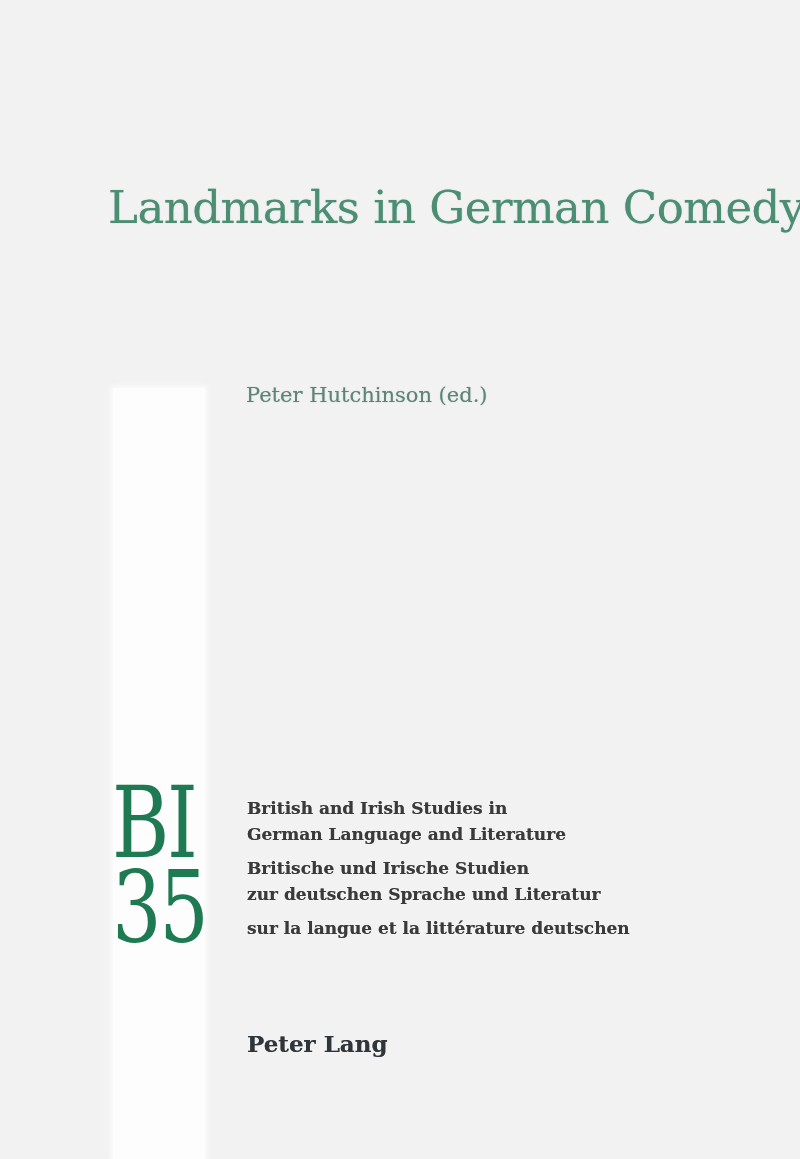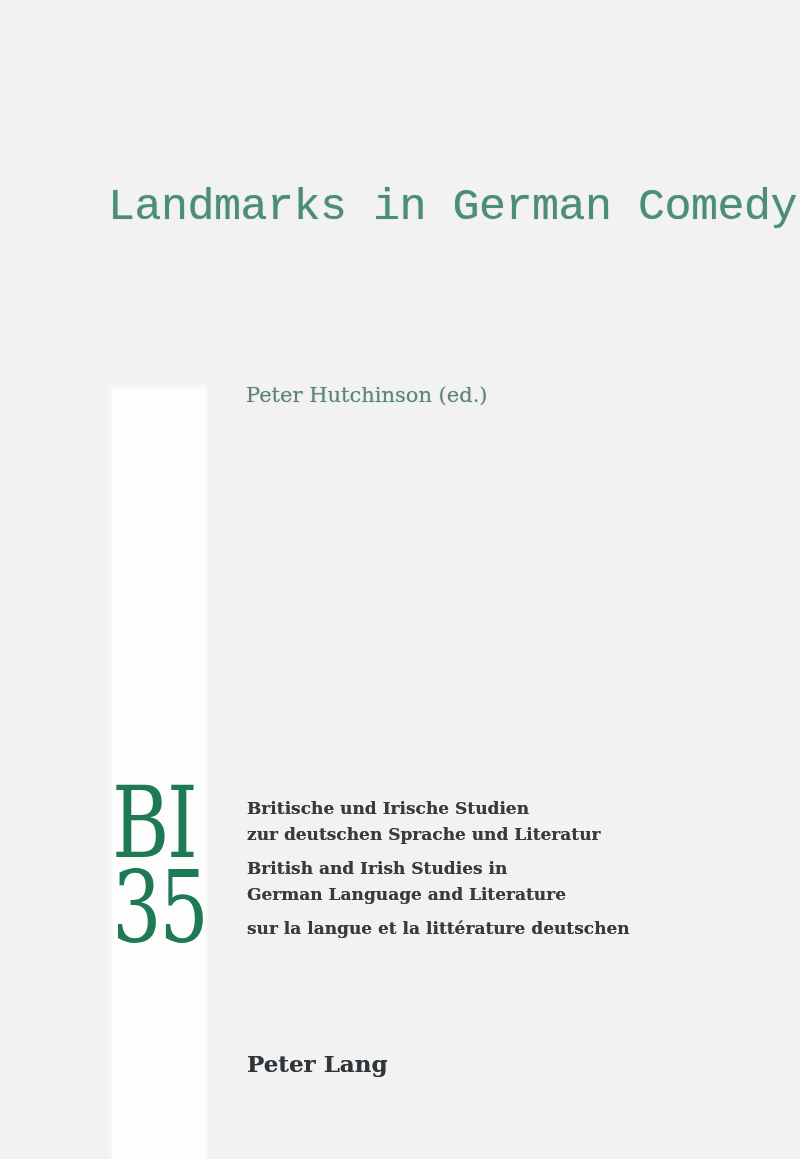--- a/index.html
+++ b/index.html
@@ -35,21 +35,20 @@
     left: 108px;
     top: 183px;
     width: 600px;
     font-size: 45px;
     font-weight: 400;
     letter-spacing: -0.5px;
     line-height: 1.1;
     color: var(--title);
     text-shadow: 0 0 1px rgba(76,142,116,0.55);
     white-space: nowrap;
-    font-family: Liberation Mono, monospace;
   }
   .editor {
     position: absolute;
     left: 246px;
     top: 383px;
     font-size: 21px;
     color: var(--editor);
     text-shadow: 0 0 1px rgba(93,133,119,0.5);
     white-space: nowrap;
   }
@@ -82,47 +81,46 @@
   .series p span { display: block; white-space: nowrap; }
   .publisher {
     position: absolute;
     left: 247px;
     top: 1030px;
     font-size: 23px;
     font-weight: 700;
     color: var(--publisher);
     text-shadow: 0 0 0.5px rgba(48,53,58,0.6);
     white-space: nowrap;
-    margin-top: 20px;
   }
 </style>
 </head>
 <body>
 
 <div class="cover">
 
   <div class="stripe"></div>
 
   <h1 class="title">Landmarks in German Comedy</h1>
 
   <div class="editor">Peter Hutchinson (ed.)</div>
 
   <div class="badge">
     <span class="badge-line">BI</span>
     <span class="badge-line">35</span>
   </div>
 
   <div class="series">
     <p>
+      <span>British and Irish Studies in</span>
+      <span>German Language and Literature</span>
+    </p>
+    <p>
       <span>Britische und Irische Studien</span>
       <span>zur deutschen Sprache und Literatur</span>
-    </p>
-    <p>
-      <span>British and Irish Studies in</span>
-      <span>German Language and Literature</span>
     </p>
     <p>
       <span>sur la langue et la littérature deutschen</span>
     </p>
   </div>
 
   <div class="publisher">Peter Lang</div>
 
 </div>
 

